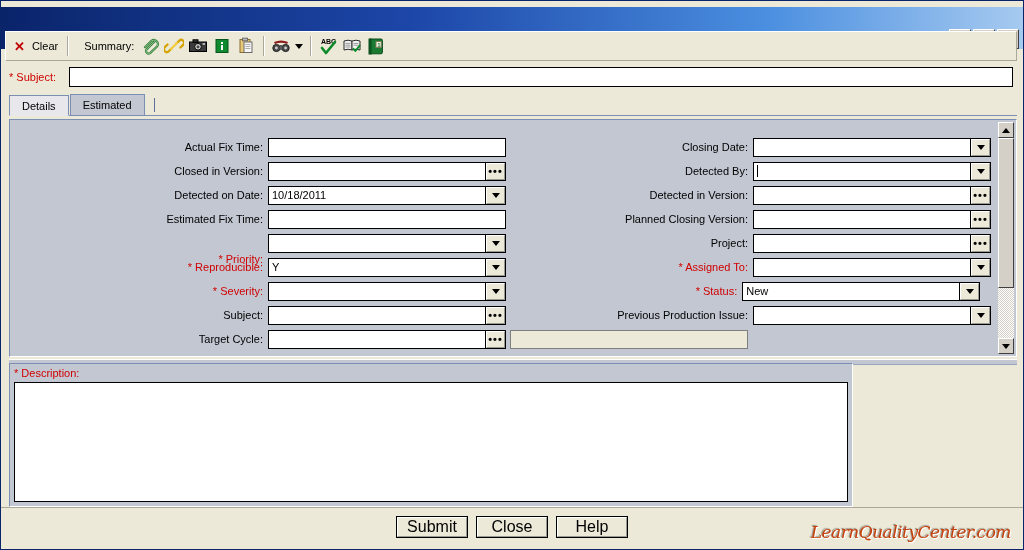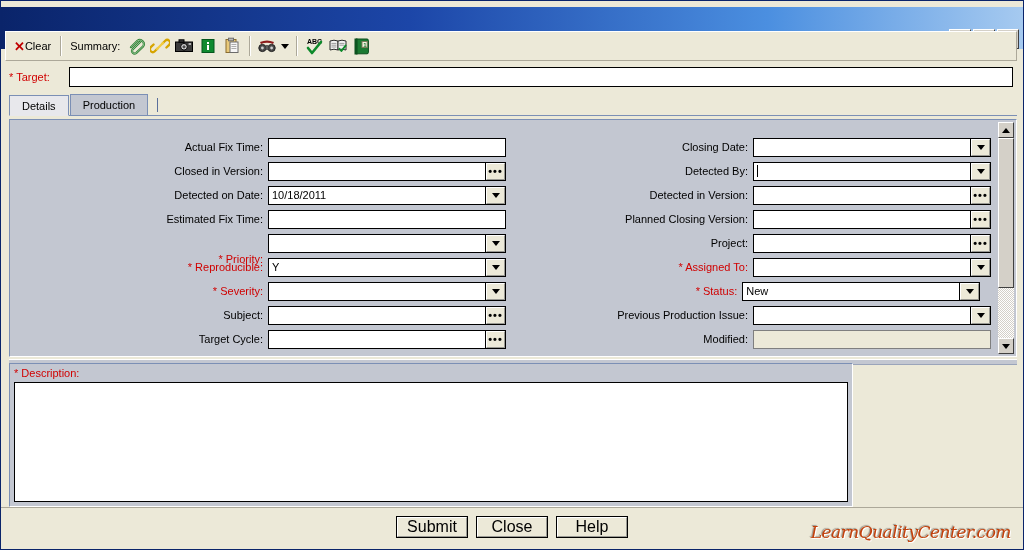--- a/index.html
+++ b/index.html
@@ -56,21 +56,21 @@
   .win-btn svg{display:block;}
 
   
   .toolbar{
     position:absolute;left:4px;top:30px;width:1012px;height:30px;
     background:#ece9d8;
     border:1px solid;border-color:#fff #aca899 #aca899 #fff;
     box-sizing:border-box;display:flex;align-items:center;padding:0 4px;
   }
   .tb-item{display:flex;align-items:center;height:24px;padding:0 4px;cursor:default;}
-  .tb-label{font-size:11px;color:#000;margin-left:0;}
+  .tb-label{font-size:11px;color:#000;margin-left:7px;}
   .tb-sep{width:1px;height:20px;background:#aca899;margin:0 5px;box-shadow:1px 0 0 #fff;}
   .tb-ico-btn{display:flex;align-items:center;justify-content:center;width:24px;height:24px;}
   .x-mark{color:#c00000;font-weight:bold;font-size:13px;line-height:1;}
 
   
   .summary-row{
     position:absolute;left:4px;top:64px;width:1012px;height:24px;
     display:flex;align-items:center;
   }
   .summary-label{
@@ -329,30 +329,30 @@
       <svg width="20" height="20" viewBox="0 0 20 20">
         <path d="M4 3 h11 a1.4 1.4 0 0 1 1.4 1.4 v12 a1.4 1.4 0 0 1 -1.4 1.4 h-11 z" fill="#1b7a32" stroke="#0a4d1c"></path>
         <rect x="3" y="3" width="2" height="15" fill="#0f5c23" stroke="#0a4d1c"></rect>
         <rect x="10" y="5.5" width="5.2" height="6" fill="#f4f4e0" stroke="#7d7d5a"></rect>
         <text x="11.2" y="10.6" font-family="Liberation Sans, sans-serif" font-size="6" font-weight="bold" fill="#1b7a32">1</text>
       </svg>
     </div>
   </div>
 
   <div class="summary-row">
-    <div class="summary-label">* Target:</div>
+    <div class="summary-label">* Subject:</div>
     <div class="summary-input"></div>
   </div>
 
   <div class="tabstrip">
     <div class="tab active">
       <span>Details</span>
     </div>
     <div class="tab">
-      <span>Production</span>
+      <span>Estimated</span>
     </div>
     <div class="tab-caret"></div>
   </div>
 
   <div class="details-panel">
     <div class="col col-left" id="col-left" style="top: 15px; position: absolute;">
         <div class="frow">
           <div class="flabel" style="width: 258px;">Actual Fix Time:</div>
           <div class="fctl" style="width: 238px;">
             <div class="ftext" style="width: 238px;"></div>
@@ -527,21 +527,20 @@
           <div class="fctl" style="width: 238px;">
             <div class="ftext" style="width: 218px;"></div>
             <div class="fbtn">
               <div class="inner">
                 <span class="caret-down"></span>
               </div>
             </div>
           </div>
         </div>
         <div class="frow">
-          <div class="flabel" style="width: 243px;">Modified:</div>
           <div class="fctl" style="width: 238px;">
             <div class="ftext readonly" style="width: 238px;"></div>
           </div>
         </div>
       </div>
 
     <div class="vscroll">
       <div class="vs-btn">
           <span class="tri-up"></span>
         </div>

